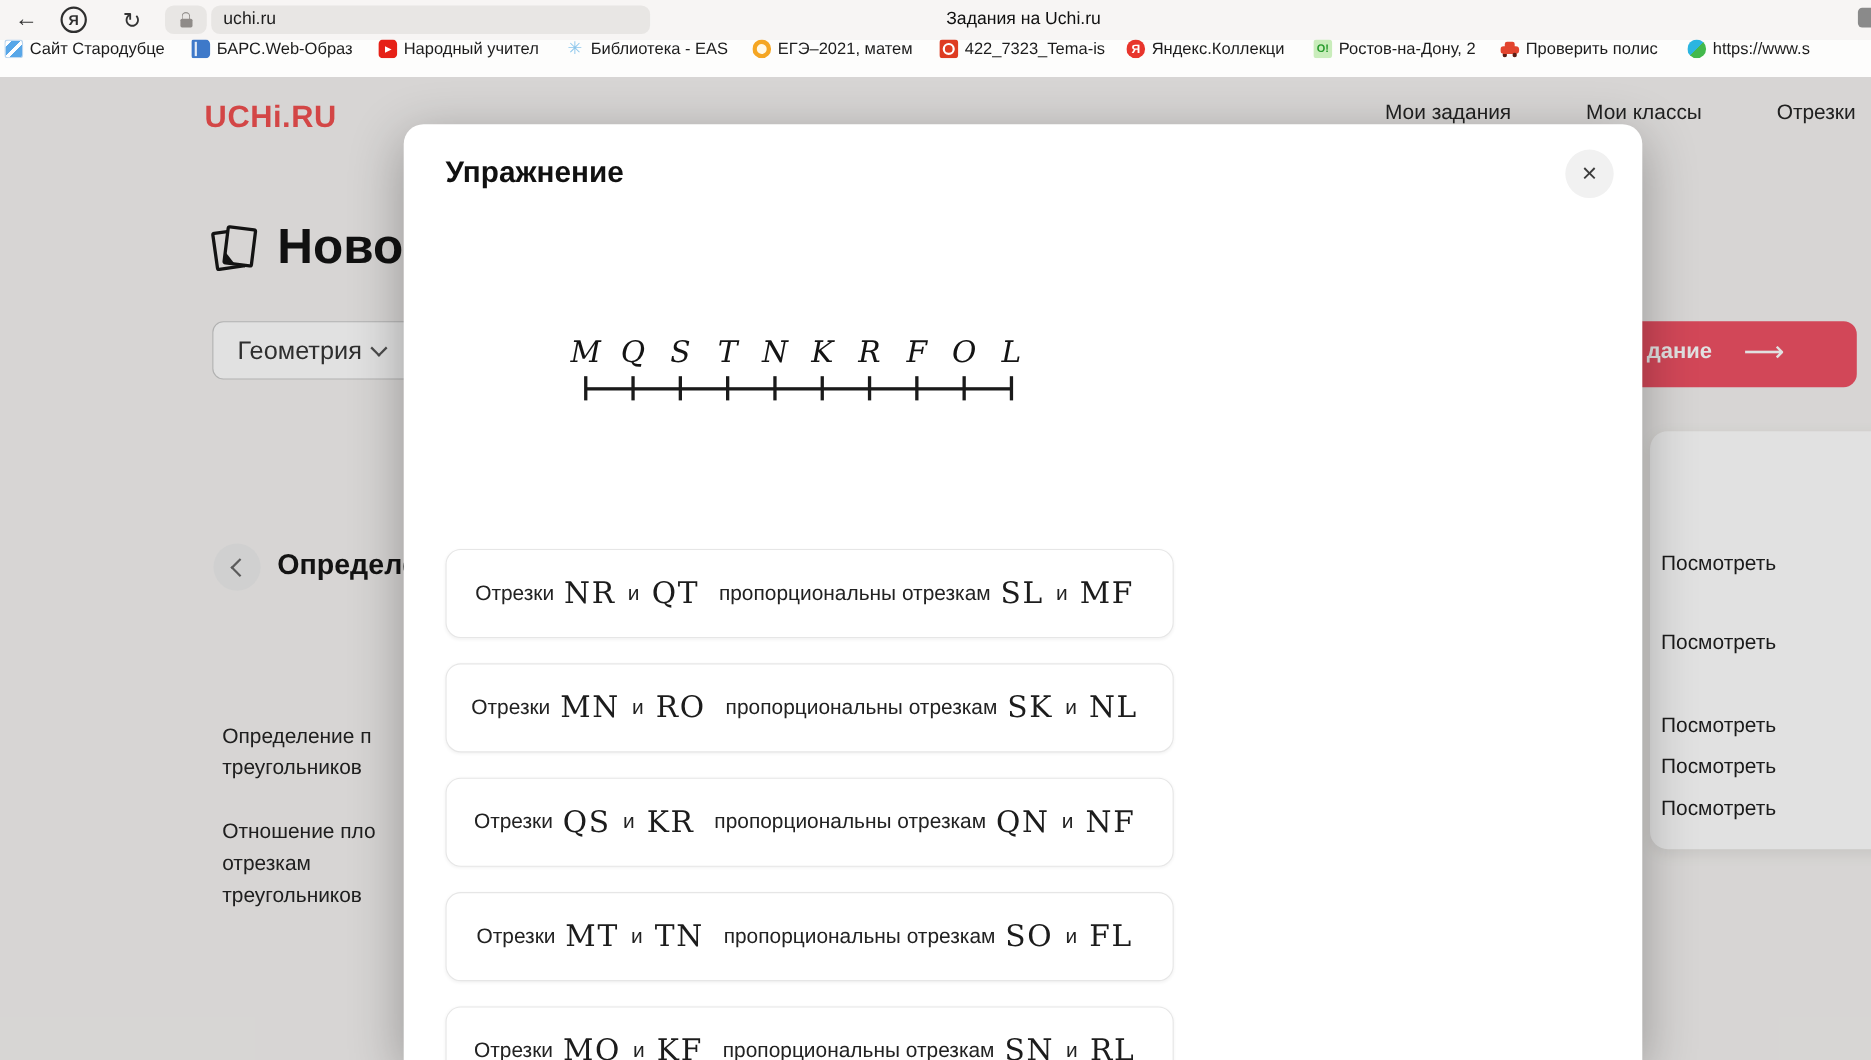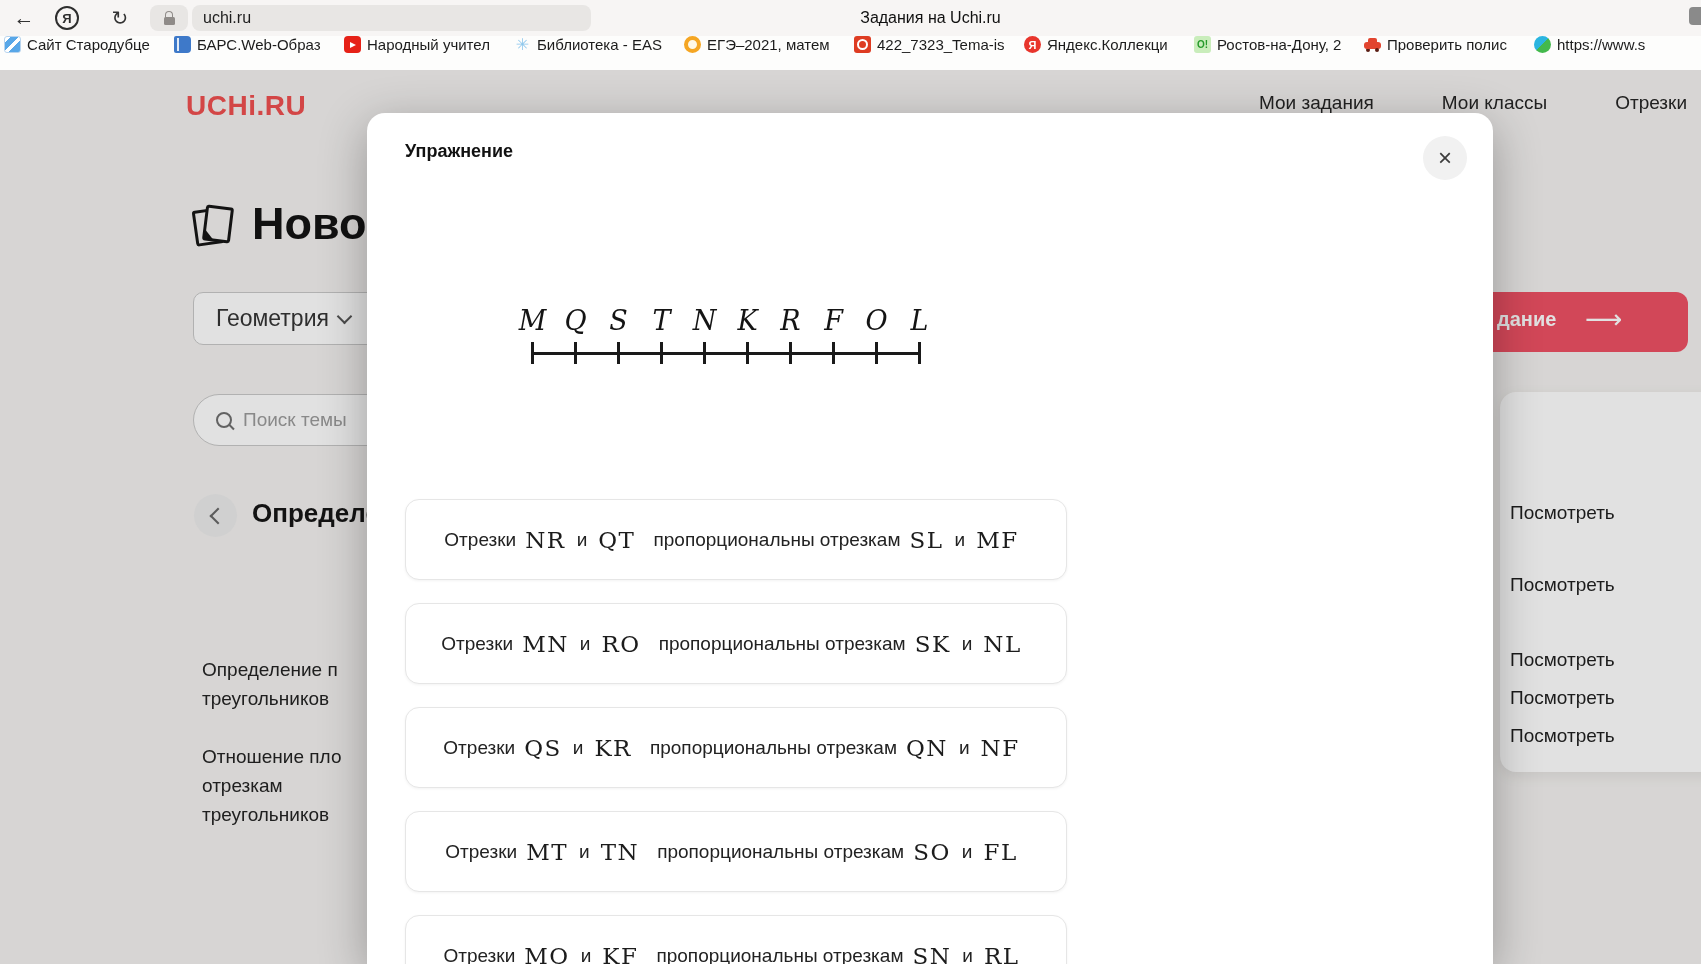--- a/index.html
+++ b/index.html
@@ -97,39 +97,39 @@
 
   .right-panel{position:absolute;left:1500px;top:322px;width:240px;height:380px;background:#fff;border-radius:16px;
                box-shadow:0 4px 14px rgba(0,0,0,0.08);}
   .view-link{position:absolute;left:10px;font-size:19px;color:#1d1d1d;cursor:pointer;}
 
   
   .modal{position:absolute;left:367px;top:113px;width:1126px;height:851px;background:#fff;
          border-radius:18px 18px 0 0;box-shadow:0 12px 48px rgba(0,0,0,0.30);z-index:30;overflow:hidden;}
   .close-btn{position:absolute;left:1056px;top:23px;width:44px;height:44px;border-radius:50%;background:#f1f1f1;
              display:flex;align-items:center;justify-content:center;font-size:24px;color:#3c3c3c;cursor:pointer;}
-  .m-title{position:absolute;left:38px;top:28px;font-size:18px;font-weight:700;color:#111;}
+  .m-title{position:absolute;left:38px;top:28px;font-size:27px;font-weight:700;color:#111;}
   .m-prompt{position:absolute;left:38px;top:98px;font-size:17px;font-weight:700;color:#111;}
 
   .figure{position:absolute;left:144px;top:192px;width:430px;}
   .fig-labels{display:flex;}
   .fig-labels span{flex:1;text-align:center;font-family:"DejaVu Serif",serif;font-style:italic;
                    font-size:27px;color:#141414;}
   .fig-line{position:relative;height:24px;margin-top:5px;display:flex;}
   .fig-line::before{content:"";position:absolute;left:21px;right:21px;top:11px;height:2.5px;background:#1a1a1a;}
   .tickcell{flex:1;display:flex;justify-content:center;}
   .tick{width:2.5px;height:22px;background:#1a1a1a;margin-top:1px;}
 
   .m-instr{position:absolute;left:38px;top:335px;font-size:20px;font-style:italic;color:#3d3d3d;}
 
   .options{position:absolute;left:38px;top:386px;width:660px;}
   .option{width:660px;height:79px;margin-bottom:23px;background:#fff;border:1px solid #e6e6e6;border-radius:14px;
           box-shadow:0 1px 3px rgba(0,0,0,0.05);display:flex;align-items:center;justify-content:center;
           white-space:nowrap;font-size:19px;color:#222;cursor:pointer;}
-  .seg{font-family:"DejaVu Serif",serif;font-size:23px;letter-spacing:1.5px;color:#1c1c1c;margin:0 9px;}
+  .seg{font-family:"DejaVu Serif",serif;font-size:27px;letter-spacing:1.5px;color:#1c1c1c;margin:0 9px;}
   .conj{margin:0 2px;}
   .mid{margin-left:9px;}
 </style>
 </head>
 <body>
 
 <div class="topbar">
   <div class="tb-btn back-btn">←</div>
   <div class="tb-btn ya-btn">
     <div class="ya-circle">Я</div>
@@ -201,24 +201,20 @@
     <div class="pg pg1"></div>
       <div class="pg pg2"></div>
   </div>
   <div class="big-title">Ново</div>
 
   <div class="select-box">
     <span>Геометрия</span>
     <span class="chev-down"></span>
   </div>
 
-  <div class="search-box">
-    <span class="mag"></span>
-    <span>Поиск темы</span>
-  </div>
 
   <div class="back-circle">
     <span class="chev-left"></span>
   </div>
   <div class="section-title">Определе</div>
 
   <div class="topic topic2">
     <div>Определение п</div>
     <div>треугольников</div>
   </div>

